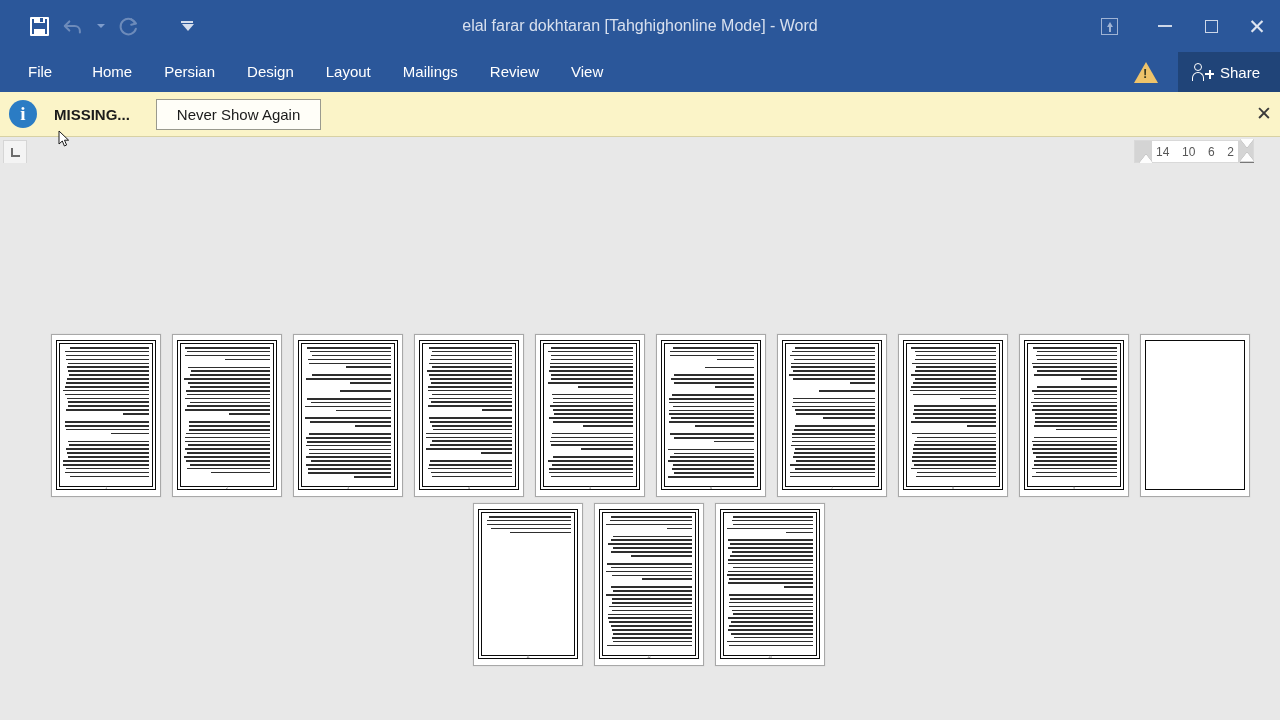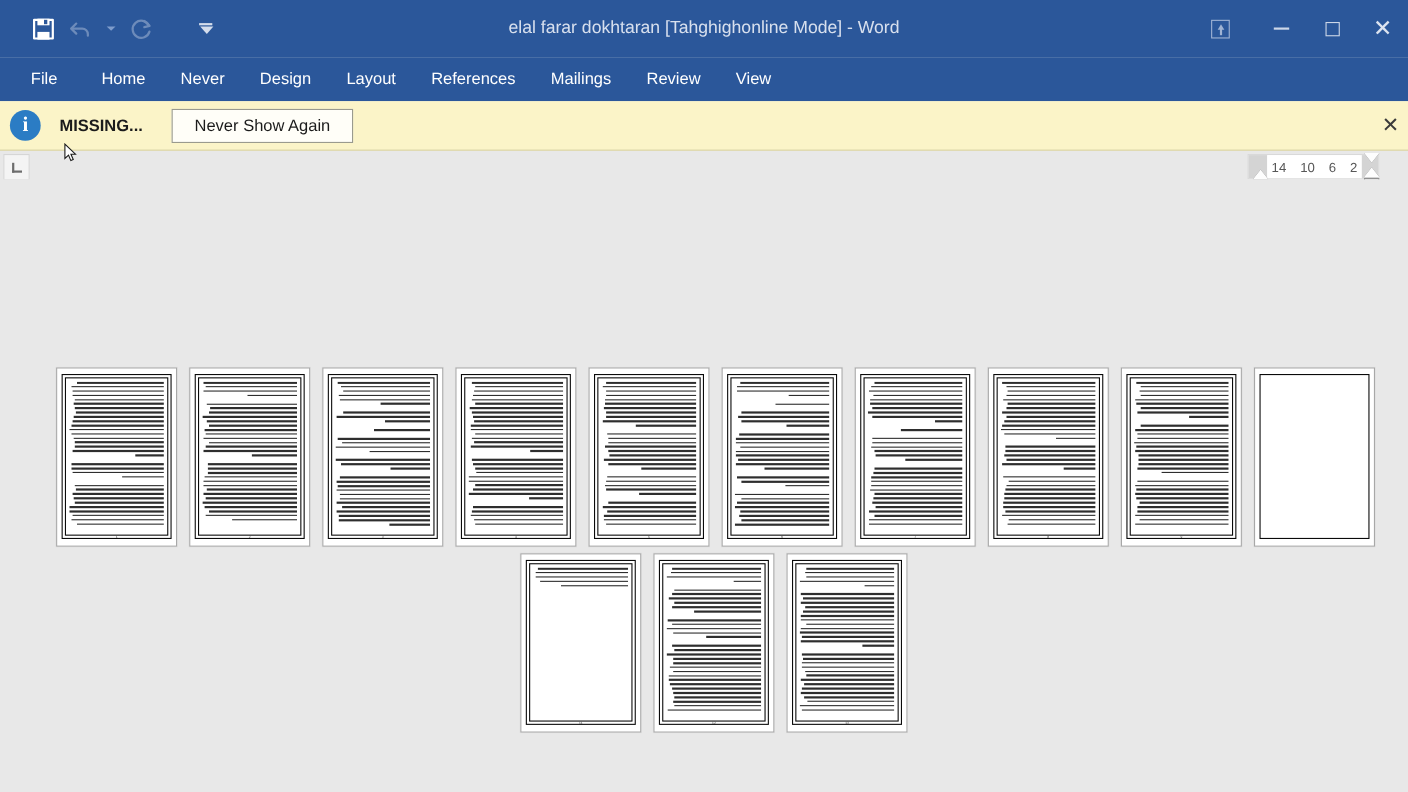--- a/index.html
+++ b/index.html
@@ -366,29 +366,40 @@
     </div>
     <div class="win-btn">
       <span class="close-ico">✕</span>
     </div>
   </div>
 </div>
 
 <div class="ribbon">
   <div class="tab file">File</div>
   <div class="tab">Home</div>
-  <div class="tab">Never</div>
+  <div class="tab">Persian</div>
   <div class="tab">Design</div>
   <div class="tab">Layout</div>
-  <div class="tab">References</div>
   <div class="tab">Mailings</div>
   <div class="tab">Review</div>
   <div class="tab">View</div>
 
 
+  <div class="ribbon-right">
+    <span class="warn-ico"></span>
+    <div class="share-btn">
+      <span class="share-person">
+        <span class="head"></span>
+          <span class="body2"></span>
+          <span class="plusv"></span>
+          <span class="plush"></span>
+      </span>
+      <span>Share</span>
+    </div>
+  </div>
 </div>
 
 <div class="msgbar">
   <div class="info-ico">i</div>
   <div class="msg-missing">MISSING...</div>
   <button class="never-btn">Never Show Again</button>
   <div class="msg-close">✕</div>
 </div>
 
 <div class="tab-selector">

